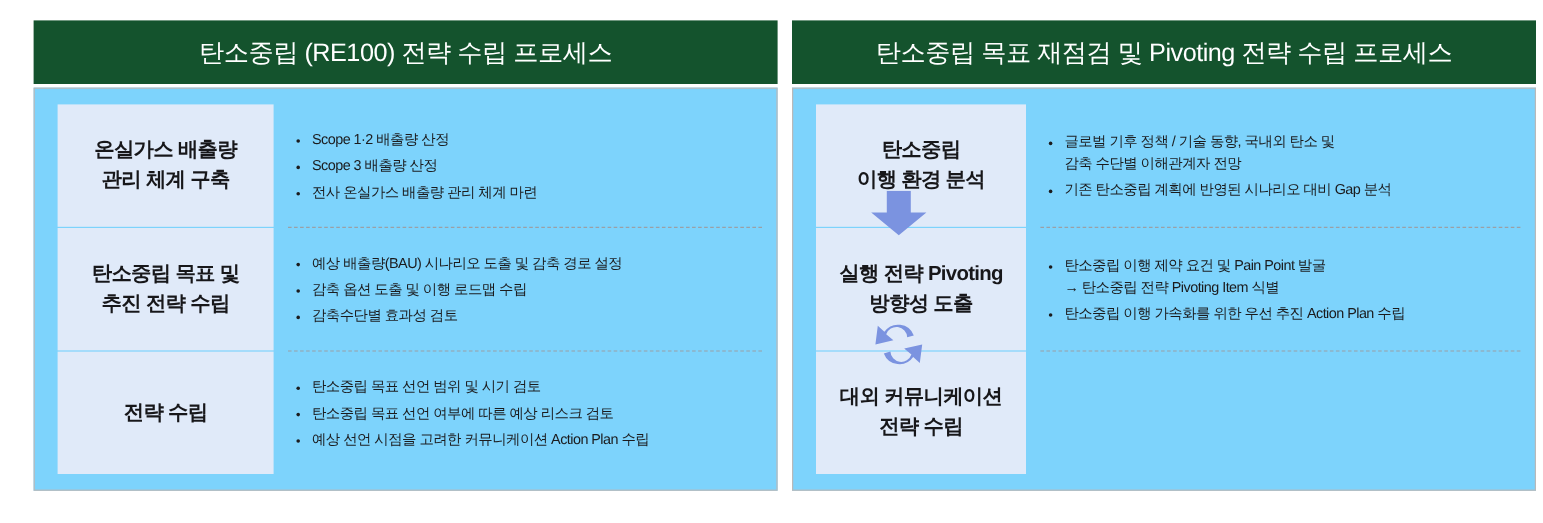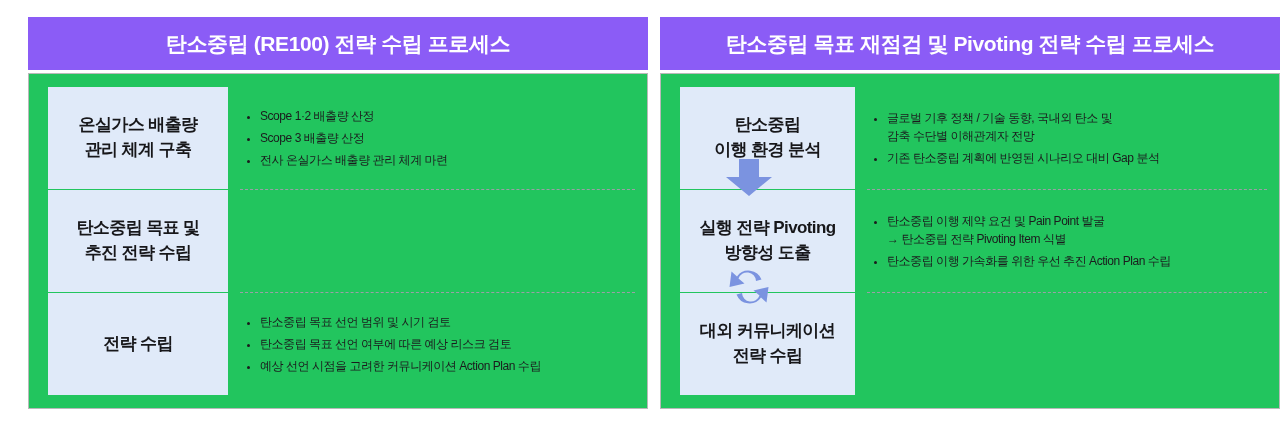--- a/index.html
+++ b/index.html
@@ -27,36 +27,36 @@
     width: 620px;
     height: 392px;
     display: flex;
     flex-direction: column;
   }
   .panel-left  { left: 28px; }
   .panel-right { left: 660px; }
 
   .panel-header {
     height: 53px;
-    background: #8b5cf6;
+    background: #14532d;
     color: #ffffff;
     display: flex;
     align-items: center;
     justify-content: center;
     font-size: 21px;
-    font-weight: bold;
+    font-weight: normal;
     letter-spacing: -0.4px;
     white-space: nowrap;
   }
 
   .panel-body {
     flex: 1;
     margin-top: 3px;
     border: 1px solid #b9b9b9;
-    background: #22c55e;
+    background: #7dd3fc;
     box-sizing: border-box;
     padding: 13px 12px 13px 19px;
     display: flex;
     flex-direction: column;
     position: relative;
   }
 
   .row {
     display: flex;
     align-items: stretch;
@@ -158,20 +158,25 @@
         </div>
       </div>
 
       <div class="row-sep"></div>
 
       <div class="row">
         <div class="label-box">
           <span class="ln">탄소중립 목표 및</span>
           <span class="ln">추진 전략 수립</span>
         </div>
+        <div class="bullets">
+          <div class="bullet">예상 배출량(BAU) 시나리오 도출 및 감축 경로 설정</div>
+          <div class="bullet">감축 옵션 도출 및 이행 로드맵 수립</div>
+          <div class="bullet">감축수단별 효과성 검토</div>
+        </div>
       </div>
 
       <div class="row-sep"></div>
 
       <div class="row">
         <div class="label-box">
           <span class="ln">전략 수립</span>
         </div>
         <div class="bullets">
           <div class="bullet">탄소중립 목표 선언 범위 및 시기 검토</div>

